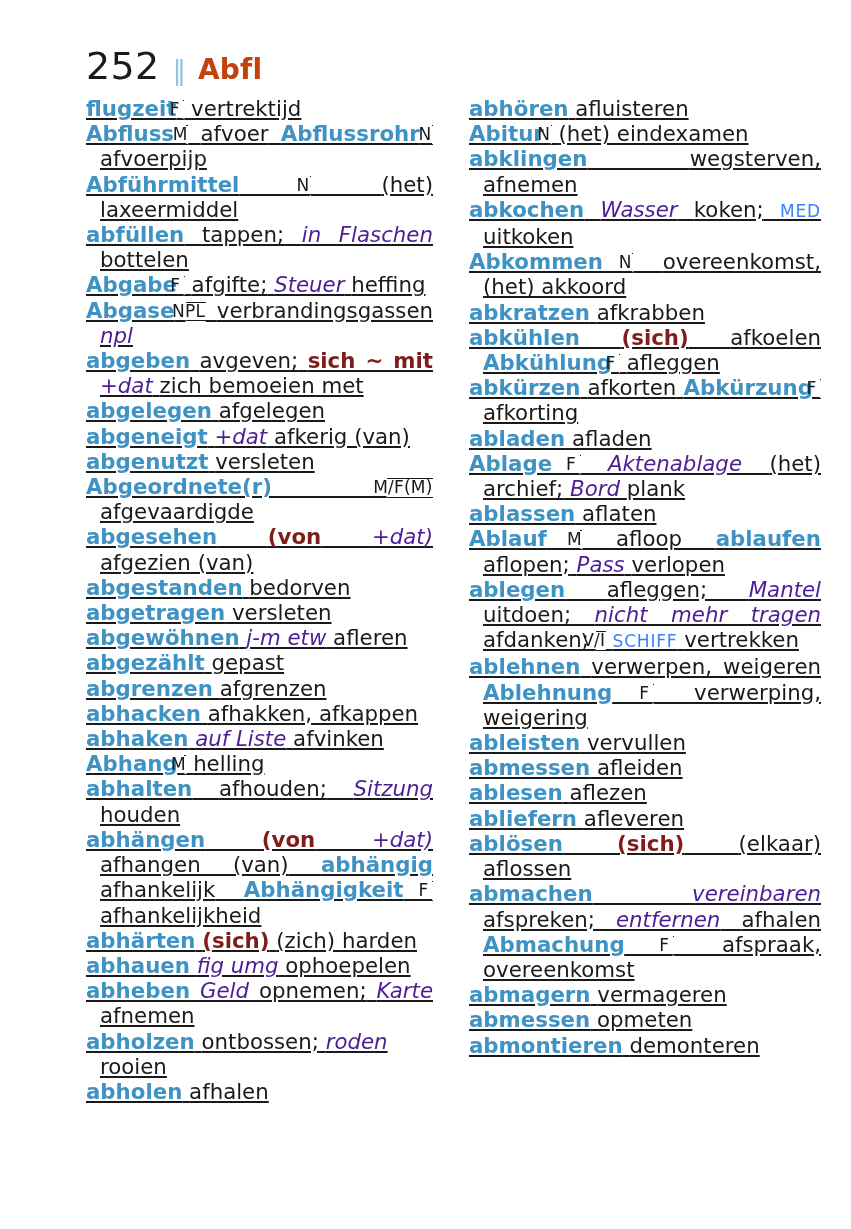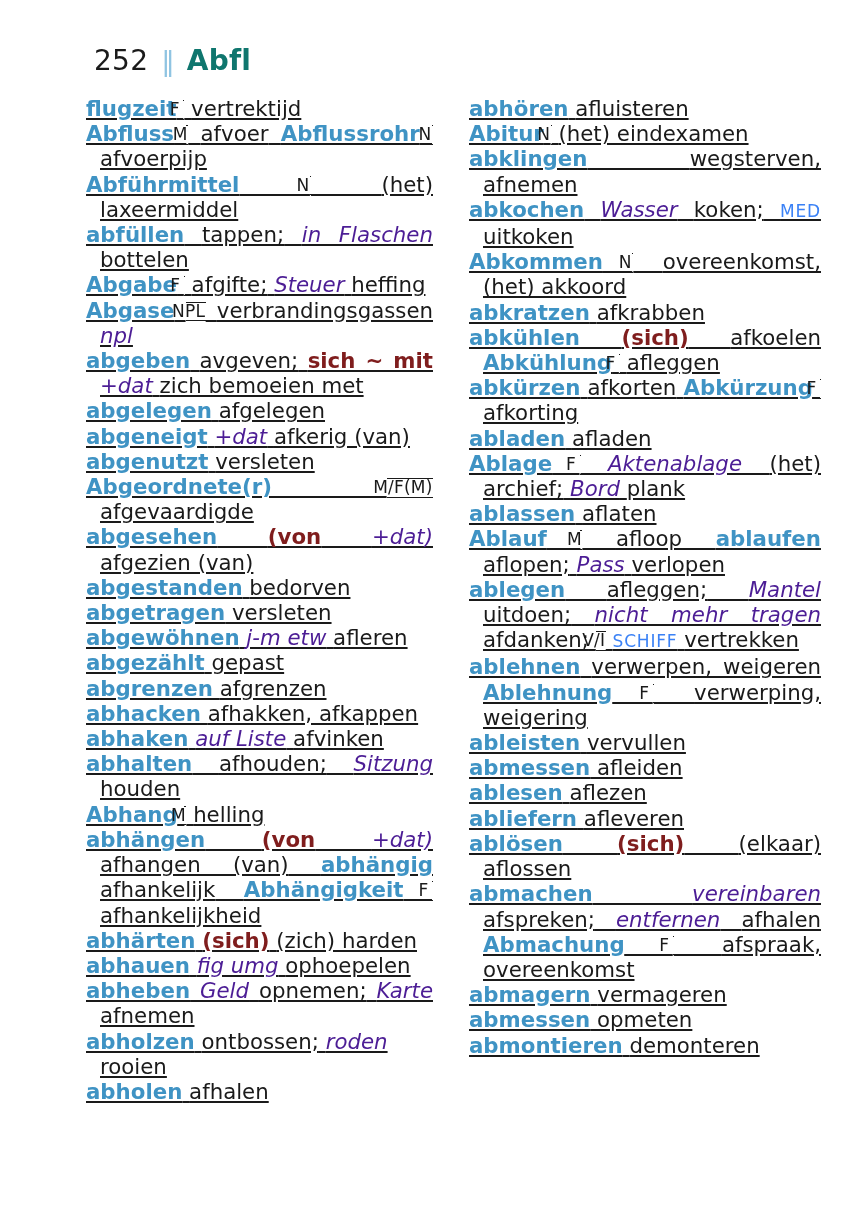--- a/index.html
+++ b/index.html
@@ -24,36 +24,35 @@
 
   
   .runhead {
     display: flex;
     align-items: baseline;
     gap: 13px;
     height: 44px;
     margin-bottom: 8px;
   }
   .runhead .folio {
-    font-size: 28px;
+    font-size: 38px;
     font-weight: 400;
     color: #1a1a1a;
     letter-spacing: 0.3px;
-    margin-left: 8px;
   }
   .runhead .bars {
     font-size: 27px;
     color: #8fc4e2;
     letter-spacing: -1px;
     font-weight: 400;
   }
   .runhead .guideword {
     font-size: 28px;
     font-weight: bold;
-    color: #0f766e;
+    color: #c2410c;
     letter-spacing: 0.2px;
   }
 
   
   .columns {
     display: flex;
     gap: 36px;
     align-items: flex-start;
     text-decoration: underline;
   }
@@ -135,22 +134,22 @@
         <div class="entry"><span class="hw">abgenutzt</span> <span class="tr">versleten</span></div>
         <div class="entry"><span class="hw">Abgeordnete(r)</span> <span class="gm">M/F(M)</span> <span class="tr">afgevaardigde</span></div>
         <div class="entry"><span class="hw">abgesehen</span> <span class="bd">(von</span> <span class="it">+dat)</span> <span class="tr">afgezien (van)</span></div>
         <div class="entry"><span class="hw">abgestanden</span> <span class="tr">bedorven</span></div>
         <div class="entry"><span class="hw">abgetragen</span> <span class="tr">versleten</span></div>
         <div class="entry"><span class="hw">abgewöhnen</span> <span class="it">j-m etw</span> <span class="tr">afleren</span></div>
         <div class="entry"><span class="hw">abgezählt</span> <span class="tr">gepast</span></div>
         <div class="entry"><span class="hw">abgrenzen</span> <span class="tr">afgrenzen</span></div>
         <div class="entry"><span class="hw">abhacken</span> <span class="tr">afhakken, afkappen</span></div>
         <div class="entry"><span class="hw">abhaken</span> <span class="it">auf Liste</span> <span class="tr">afvinken</span></div>
+        <div class="entry"><span class="hw">Abhang</span> <span class="gm">M</span> <span class="tr">helling</span></div>
         <div class="entry"><span class="hw">abhalten</span> <span class="tr">afhouden;</span> <span class="it">Sitzung</span> <span class="tr">houden</span></div>
-        <div class="entry"><span class="hw">Abhang</span> <span class="gm">M</span> <span class="tr">helling</span></div>
         <div class="entry"><span class="hw">abhängen</span> <span class="bd">(von</span> <span class="it">+dat)</span> <span class="tr">afhangen (van)</span> <span class="hw">abhängig</span> <span class="tr">afhankelijk</span> <span class="hw">Abhängigkeit</span> <span class="gm">F</span> <span class="tr">afhankelijkheid</span></div>
         <div class="entry"><span class="hw">abhärten</span> <span class="bd">(sich)</span> <span class="tr">(zich) harden</span></div>
         <div class="entry"><span class="hw">abhauen</span> <span class="it">fig umg</span> <span class="tr">ophoepelen</span></div>
         <div class="entry"><span class="hw">abheben</span> <span class="it">Geld</span> <span class="tr">opnemen;</span> <span class="it">Karte</span> <span class="tr">afnemen</span></div>
         <div class="entry last-flush"><span class="hw">abholzen</span> <span class="tr">ontbossen;</span> <span class="it">roden</span> <span class="tr">rooien</span></div>
         <div class="entry"><span class="hw">abholen</span> <span class="tr">afhalen</span></div>
       </div>
     <div class="col right">
         <div class="entry"><span class="hw">abhören</span> <span class="tr">afluisteren</span></div>
         <div class="entry"><span class="hw">Abitur</span> <span class="gm">N</span> <span class="tr">(het) eindexamen</span></div>

